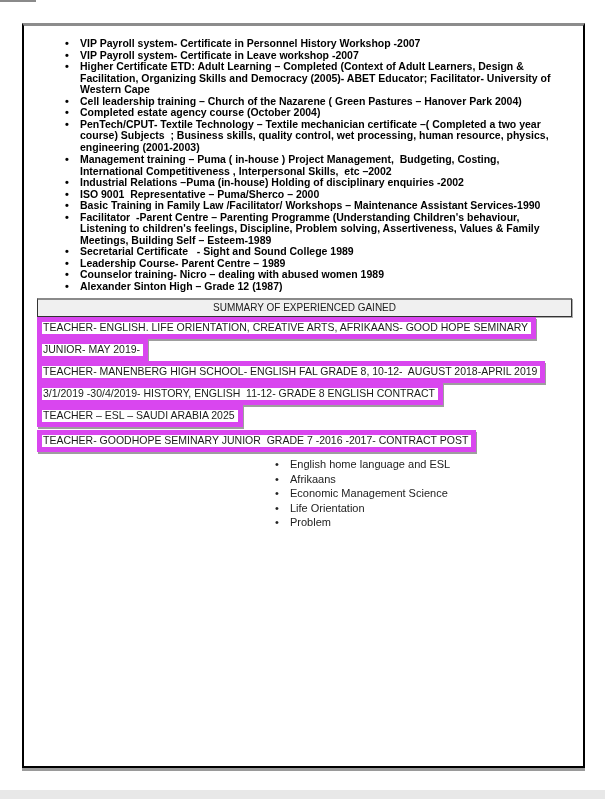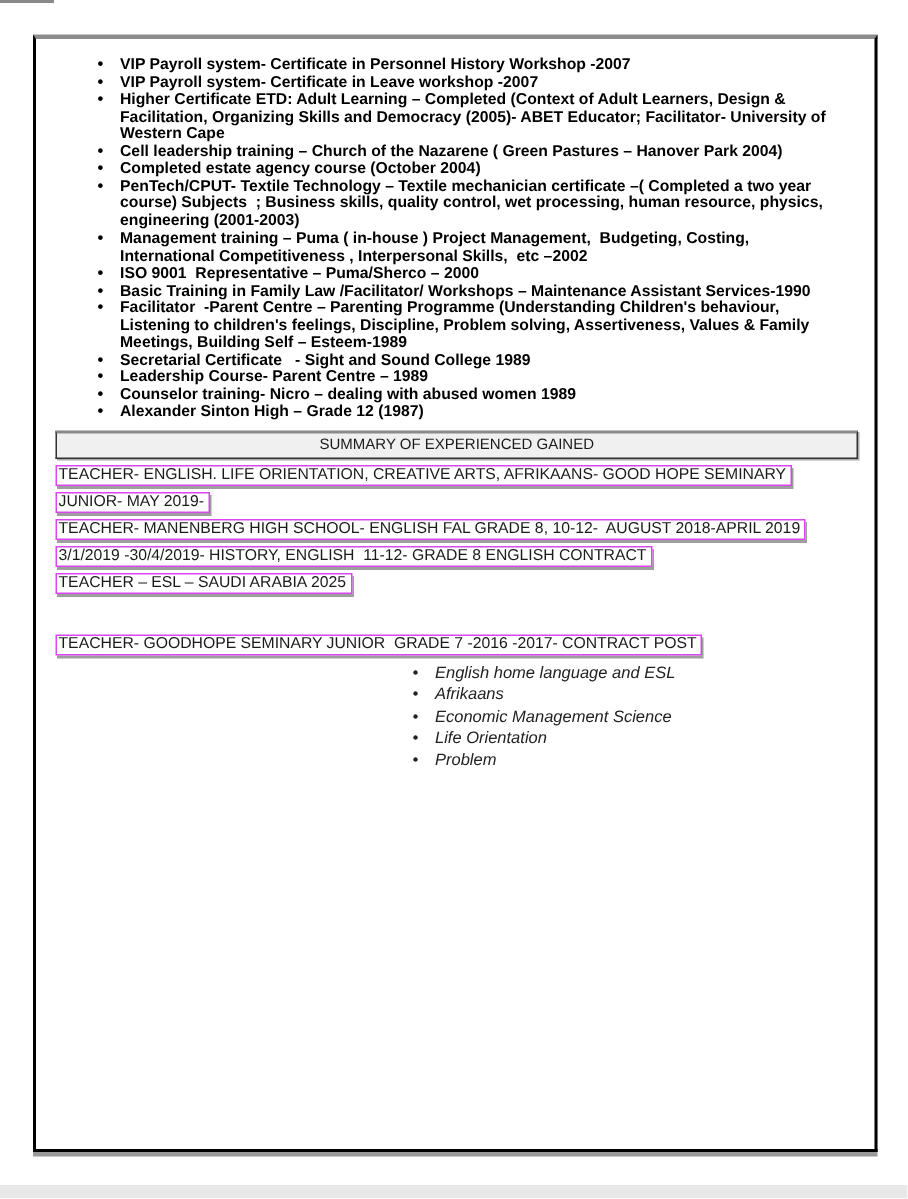--- a/index.html
+++ b/index.html
@@ -51,39 +51,38 @@
     text-align:center;
     font-size:10px;
     line-height:16px;
     height:19px;
     color:#1a1a1a;
     box-shadow:1px 1px 0 #aaaaaa;
   }
 
   .entries { margin-top:0; }
   .entry-row { display:block; }
-  .entry-row.gap-before { margin-top:23px; }
+  .entry-row.gap-before { margin-top:3px; }
   .entry-box {
     display:inline-block;
-    border:1px solid #d946ef;
+    border:5px solid #d946ef;
     box-shadow:1px 2px 0 #9e9e9e;
     padding:0 3px 1px 1px;
     font-size:10.5px;
     line-height:11px;
     color:#1a1a1a;
     white-space:pre-wrap;
     background:#ffffff;
   }
 
   
   .subject-list {
     list-style:none;
     margin:5px 0 0 236px;
     color:#222;
-    font-style:italic;
   }
   .subject-list li {
     position:relative;
     padding-left:17px;
     font-size:11px;
     line-height:14.6px;
     white-space:pre-wrap;
   }
   .subject-list li::before {
     content:"\2022";
@@ -101,20 +100,21 @@
   <div class="page">
 
     <ul class="cert-list">
         <li>VIP Payroll system- Certificate in Personnel History Workshop -2007</li>
         <li>VIP Payroll system- Certificate in Leave workshop -2007</li>
         <li>Higher Certificate ETD: Adult Learning – Completed (Context of Adult Learners, Design &amp; Facilitation, Organizing Skills and Democracy (2005)- ABET Educator; Facilitator- University of Western Cape</li>
         <li>Cell leadership training – Church of the Nazarene ( Green Pastures – Hanover Park 2004)</li>
         <li>Completed estate agency course (October 2004)</li>
         <li>PenTech/CPUT- Textile Technology – Textile mechanician certificate –( Completed a two year course) Subjects  ; Business skills, quality control, wet processing, human resource, physics, engineering (2001-2003)</li>
         <li class="tight">Management training – Puma ( in-house ) Project Management,  Budgeting, Costing, International Competitiveness , Interpersonal Skills,  etc –2002</li>
+        <li>Industrial Relations –Puma (in-house) Holding of disciplinary enquiries -2002</li>
         <li>ISO 9001  Representative – Puma/Sherco – 2000</li>
         <li>Basic Training in Family Law /Facilitator/ Workshops – Maintenance Assistant Services-1990</li>
         <li>Facilitator  -Parent Centre – Parenting Programme (Understanding Children's behaviour, Listening to children's feelings, Discipline, Problem solving, Assertiveness, Values &amp; Family Meetings, Building Self – Esteem-1989</li>
         <li>Secretarial Certificate   - Sight and Sound College 1989</li>
         <li>Leadership Course- Parent Centre – 1989</li>
         <li>Counselor training- Nicro – dealing with abused women 1989</li>
         <li>Alexander Sinton High – Grade 12 (1987)</li>
       </ul>
 
     <div class="summary">

